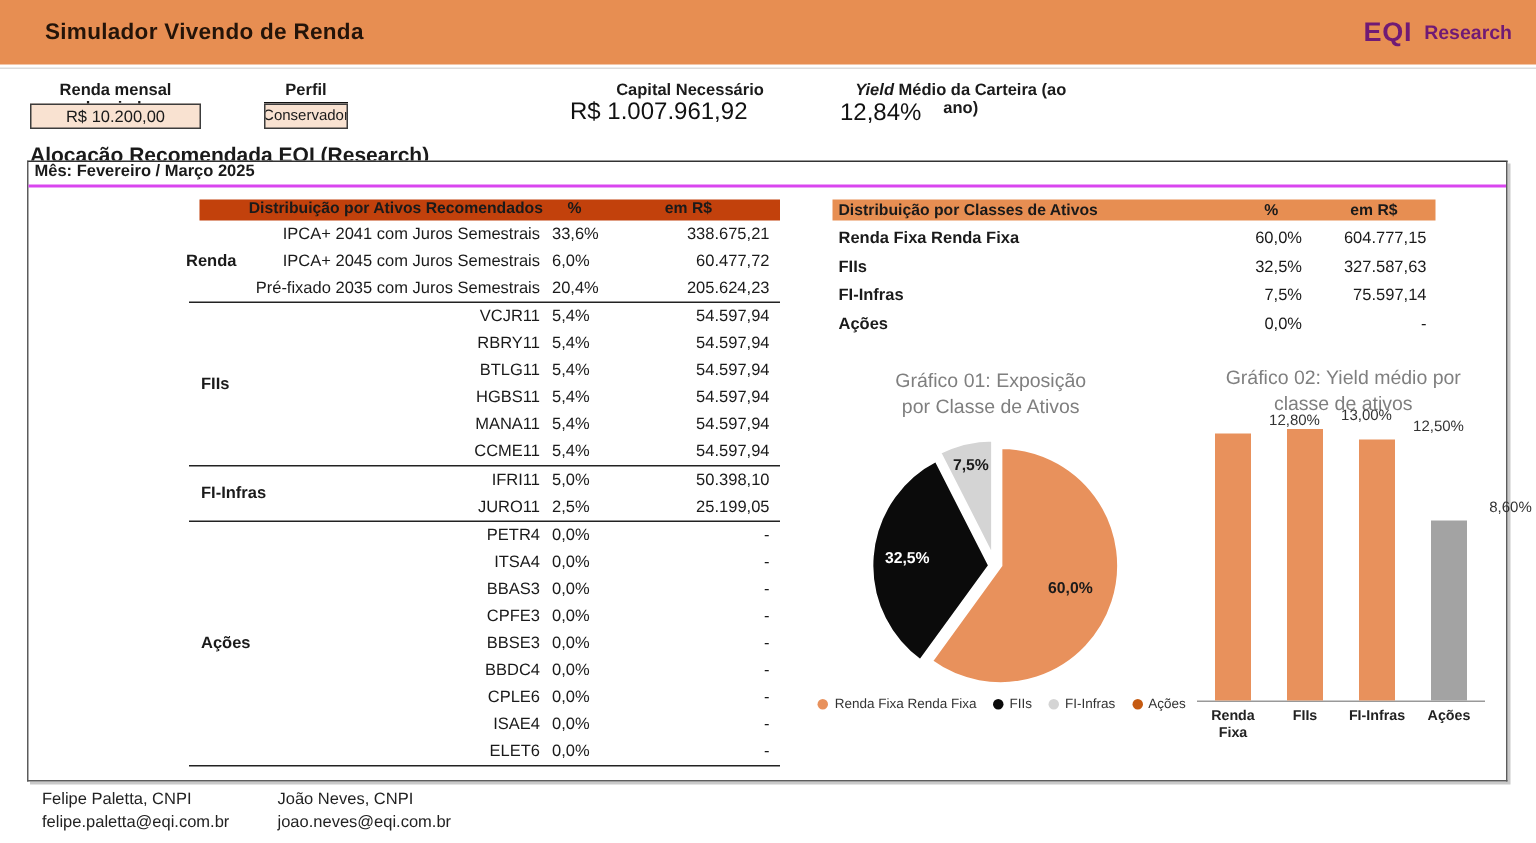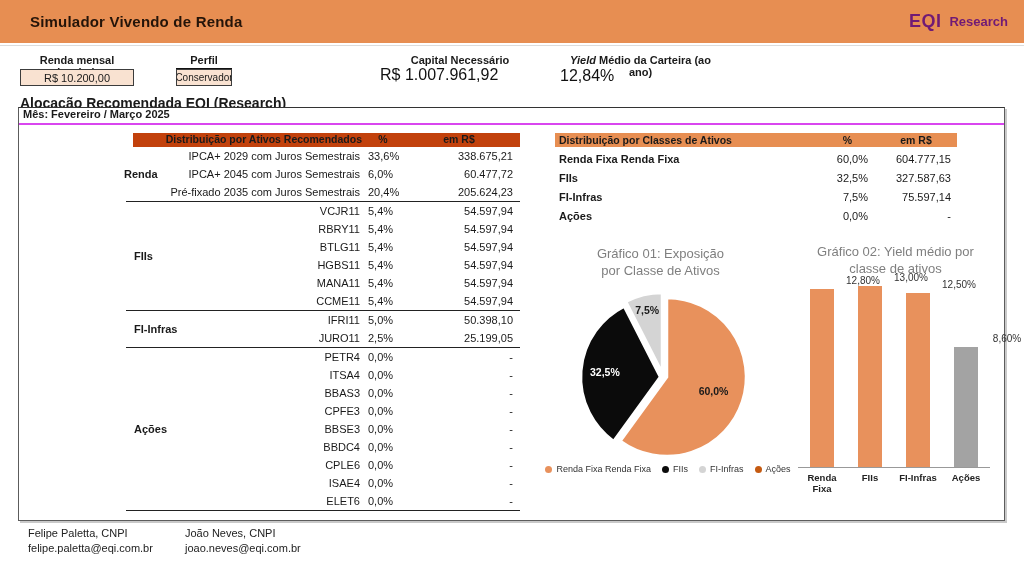--- a/index.html
+++ b/index.html
@@ -123,21 +123,21 @@
     <span class="h-pct">%</span>
     <span class="h-brl">em R$</span>
   </div>
   <div id="assets-body">
       <div class="tgroup clip">
         <div class="cat">
           <span class="cat-in">Renda Fixa</span>
         </div>
         <div class="grows">
           <div class="trow">
-            <span class="c-name">IPCA+ 2029 com Juros Semestrais</span>
+            <span class="c-name">IPCA+ 2041 com Juros Semestrais</span>
             <span class="c-pct">33,6%</span>
             <span class="c-brl">338.675,21</span>
           </div>
           <div class="trow">
             <span class="c-name">IPCA+ 2045 com Juros Semestrais</span>
             <span class="c-pct">6,0%</span>
             <span class="c-brl">60.477,72</span>
           </div>
           <div class="trow">
             <span class="c-name">Pré-fixado 2035 com Juros Semestrais</span>

